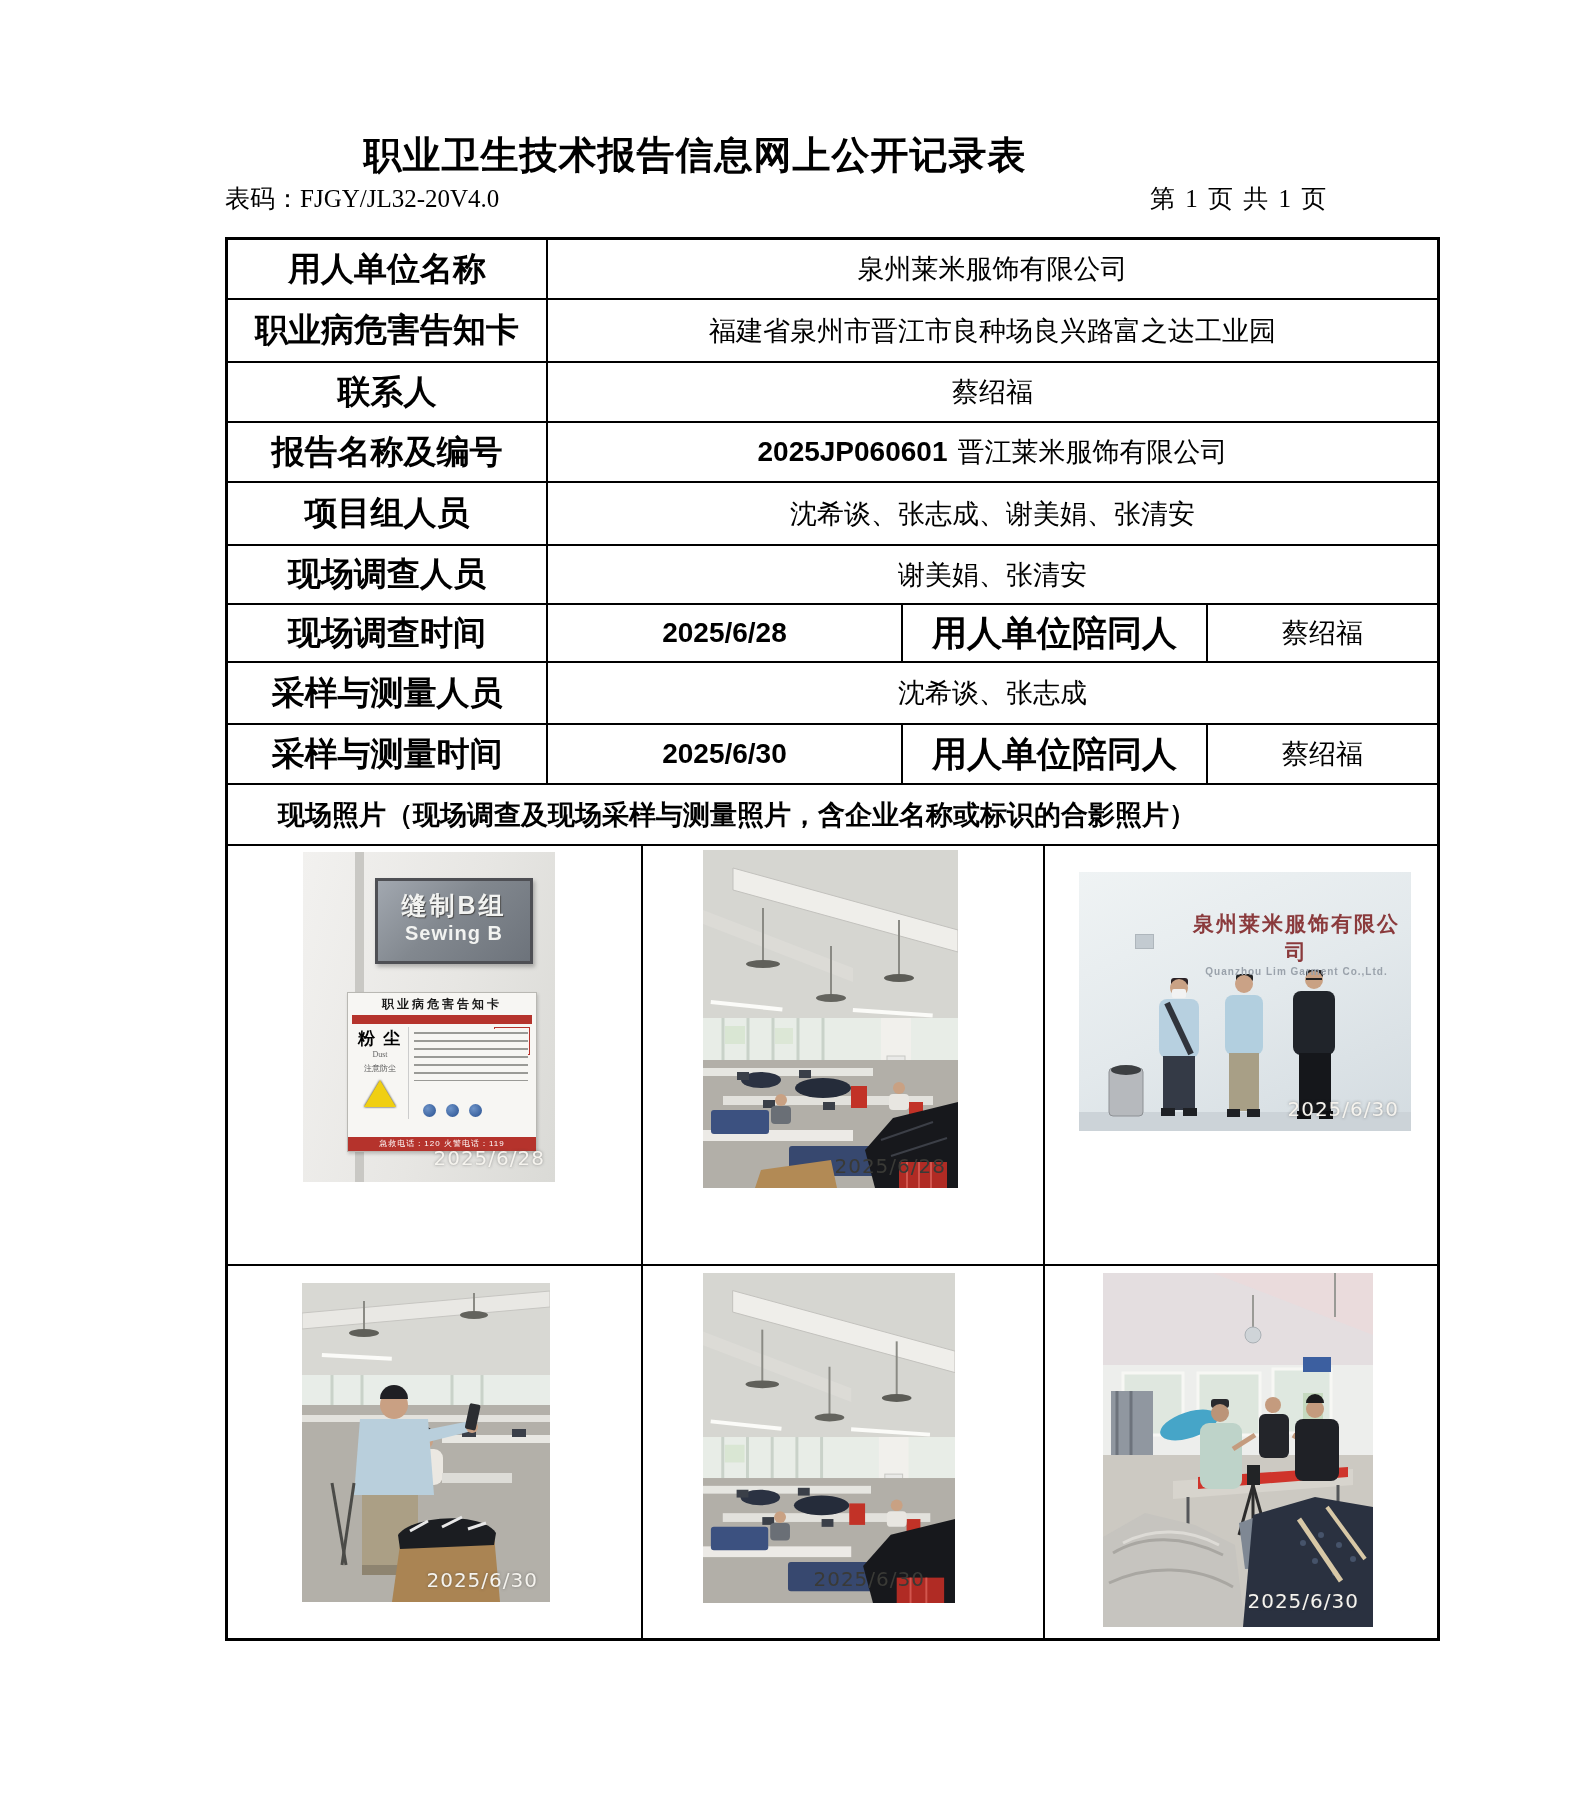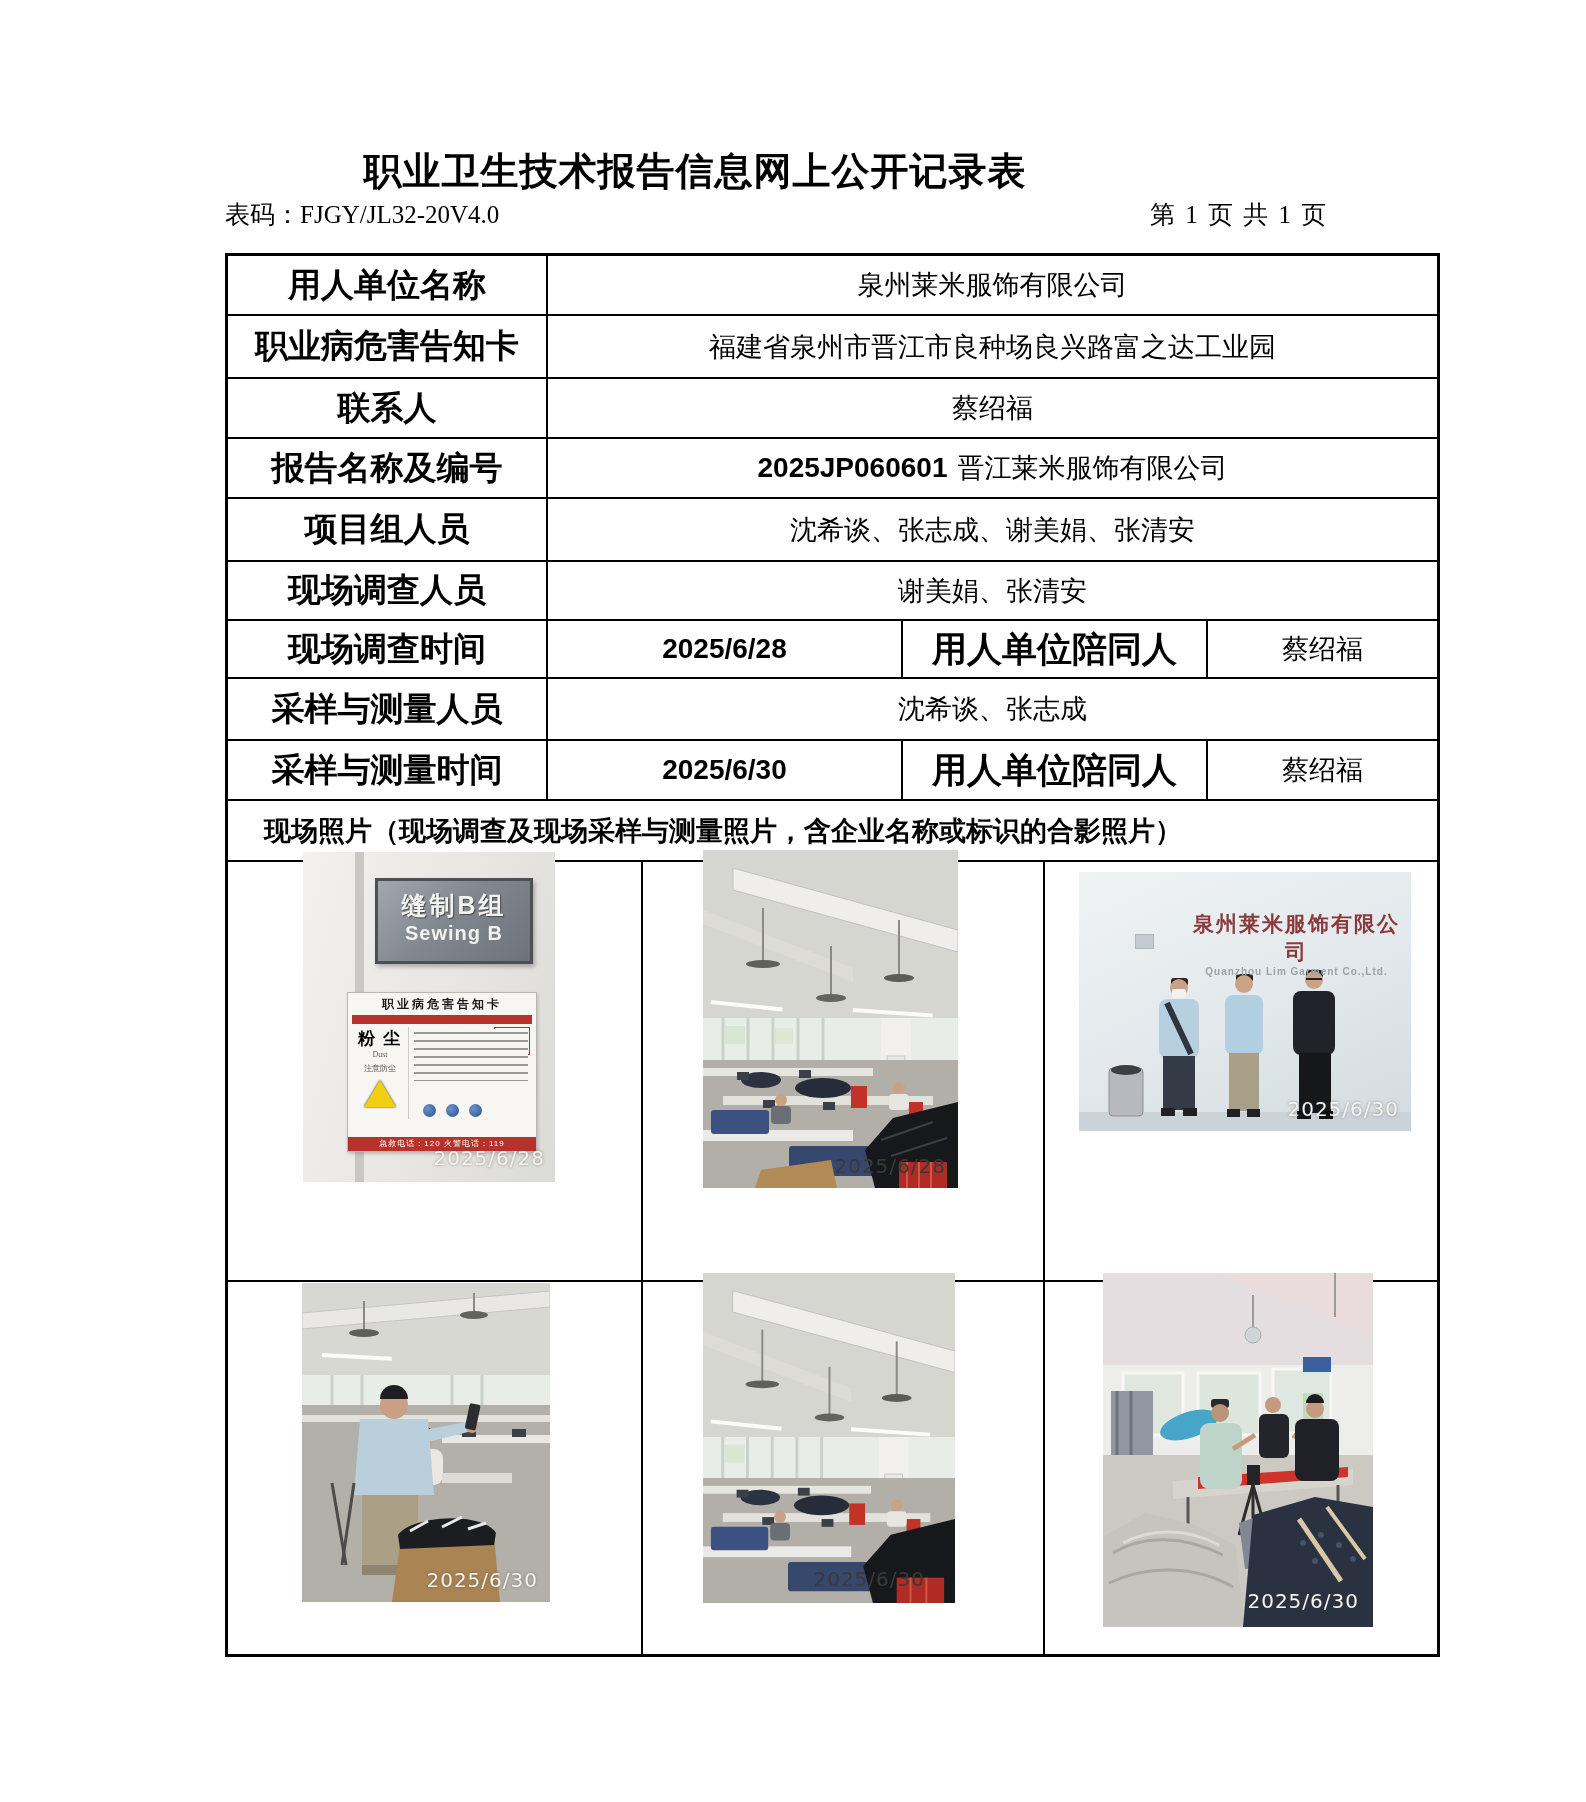--- a/index.html
+++ b/index.html
@@ -1,34 +1,34 @@
 <!DOCTYPE html>
 <html><head>
 <meta charset="utf-8">
 <style>
   html,body{margin:0;padding:0;background:#fff;}
   #page{position:relative;width:1586px;height:1802px;background:#fff;overflow:hidden;
         font-family:"Liberation Serif","DejaVu Serif",serif;color:#000;}
-  .abs{position:absolute;margin-top:16px;}
+  .abs{position:absolute;}
   
   #title{left:100px;top:130px;width:1190px;text-align:center;font-size:38px;font-weight:bold;letter-spacing:1px;}
   #formcode{left:225px;top:182px;font-size:25px;}
   #pageinfo{left:1150px;top:182px;font-size:25px;letter-spacing:2px;}
   
   #tbl{left:225px;top:237px;width:1215px;height:1404px;border:3px solid #000;box-sizing:border-box;background:#fff;}
   .trow{display:flex;box-sizing:border-box;border-bottom:2px solid #000;width:100%;}
   .cell{box-sizing:border-box;display:flex;align-items:center;justify-content:center;text-align:center;}
   .lbl{width:320px;border-right:2px solid #000;font-weight:bold;font-size:33px;}
   .val{flex:1;font-size:27px;}
   .subdate{width:355px;border-right:2px solid #000;font-size:28px;
            font-family:"Liberation Sans","DejaVu Sans",sans-serif;font-weight:bold;}
   .sublbl{width:305px;border-right:2px solid #000;font-weight:bold;font-size:35px;}
   .subval{flex:1;font-size:27px;}
   .repno{font-family:"Liberation Sans","DejaVu Sans",sans-serif;font-weight:bold;font-size:28px;margin-right:10px;}
-  .caption{justify-content:flex-start;padding-left:36px;font-weight:bold;font-size:27px;text-align:left;}
+  .caption{justify-content:flex-start;padding-left:50px;font-weight:bold;font-size:27px;text-align:left;}
   .photorow{display:flex;box-sizing:border-box;width:100%;}
   .pcell{box-sizing:border-box;position:relative;}
   .pcell.c1{width:415px;border-right:2px solid #000;}
   .pcell.c2{width:402px;border-right:2px solid #000;}
   .pcell.c3{flex:1;}
   .prow-a{height:420px;border-bottom:2px solid #000;}
   .prow-b{height:373px;border-bottom:none;}
   
   .photo{position:absolute;overflow:hidden;}
   .photo svg{position:absolute;left:0;top:0;}

